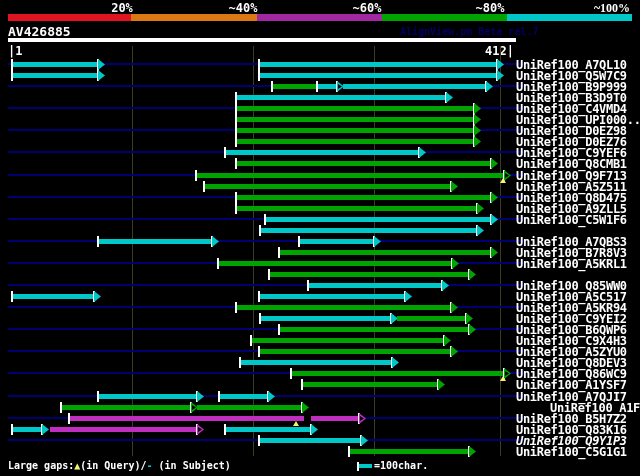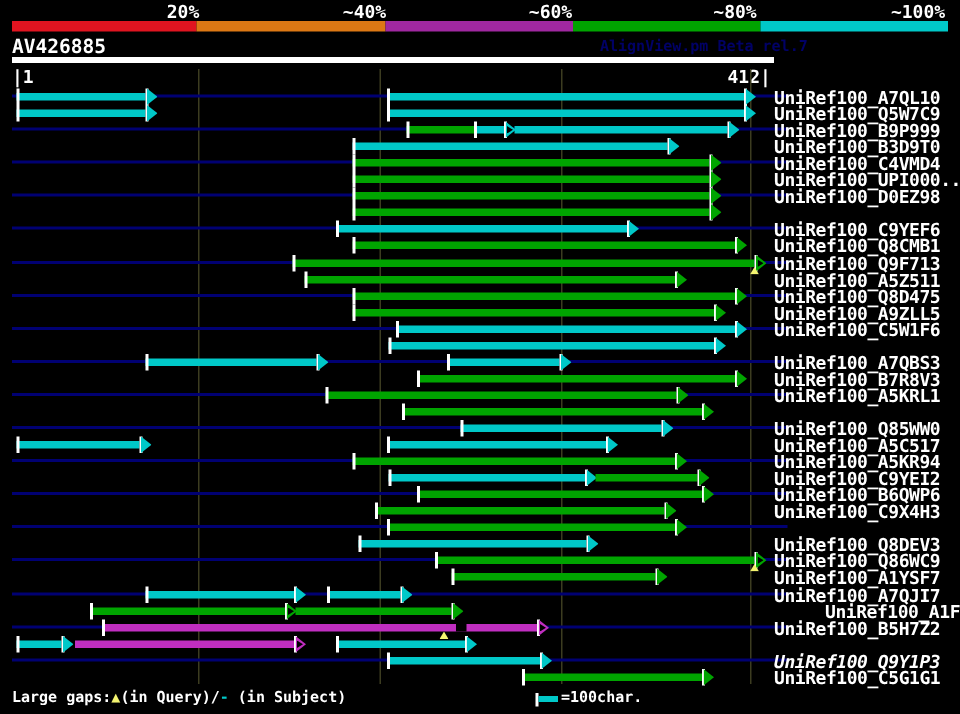--- a/index.html
+++ b/index.html
@@ -47,21 +47,21 @@
   <div id="scalebar-label">=100char.</div>
 <div class="keyseg" style="left: 8px; width: 123px; background: rgb(224, 20, 32);"></div>
     <div class="keylabel" style="left: 122px;">20%</div>
     <div class="keyseg" style="left: 131px; width: 126px; background: rgb(220, 120, 20);"></div>
     <div class="keylabel" style="left: 243px;">~40%</div>
     <div class="keyseg" style="left: 257px; width: 125px; background: rgb(160, 40, 160);"></div>
     <div class="keylabel" style="left: 367px;">~60%</div>
     <div class="keyseg" style="left: 382px; width: 125px; background: rgb(0, 164, 0);"></div>
     <div class="keylabel" style="left: 490px;">~80%</div>
     <div class="keyseg" style="left: 507px; width: 125px; background: rgb(0, 200, 200);"></div>
-    <div class="keylabel" style="left: 612px;">~100%</div>
+    <div class="keylabel" style="left: 612px; font-family: Liberation Serif, serif;">~100%</div>
     <div class="gridline" style="left: 132px;"></div>
     <div class="gridline" style="left: 253px;"></div>
     <div class="gridline" style="left: 374px;"></div>
     <div class="gridline" style="left: 500px;"></div>
     <div class="rowline" style="left: 8px; width: 517px; top: 63px;"></div>
     <div class="seg" style="left: 11px; width: 86px; top: 62px; background: rgb(0, 200, 200);"></div>
     <div class="tick" style="left: 11px; top: 59px;"></div>
     <div class="arrback" style="left: 97px; top: 59px;"></div>
     <div class="arr" style="left: 98px; top: 59px; background: rgb(0, 200, 200);"></div>
     <div class="seg" style="left: 258px; width: 238px; top: 62px; background: rgb(0, 200, 200);"></div>
@@ -110,20 +110,21 @@
     <div class="rowline" style="left: 8px; width: 517px; top: 129px;"></div>
     <div class="seg" style="left: 235px; width: 238px; top: 128px; background: rgb(0, 164, 0);"></div>
     <div class="tick" style="left: 235px; top: 125px;"></div>
     <div class="arrback" style="left: 473px; top: 125px;"></div>
     <div class="arr" style="left: 474px; top: 125px; background: rgb(0, 164, 0);"></div>
     <div class="rowlabel" style="top: 124px;">UniRef100_D0EZ98</div>
     <div class="seg" style="left: 235px; width: 238px; top: 139px; background: rgb(0, 164, 0);"></div>
     <div class="tick" style="left: 235px; top: 136px;"></div>
     <div class="arrback" style="left: 473px; top: 136px;"></div>
     <div class="arr" style="left: 474px; top: 136px; background: rgb(0, 164, 0);"></div>
+    <div class="rowlabel" style="top: 135px;">UniRef100_D0EZ76</div>
     <div class="rowline" style="left: 8px; width: 517px; top: 151px;"></div>
     <div class="seg" style="left: 224px; width: 194px; top: 150px; background: rgb(0, 200, 200);"></div>
     <div class="tick" style="left: 224px; top: 147px;"></div>
     <div class="arrback" style="left: 418px; top: 147px;"></div>
     <div class="arr" style="left: 419px; top: 147px; background: rgb(0, 200, 200);"></div>
     <div class="rowlabel" style="top: 146px;">UniRef100_C9YEF6</div>
     <div class="seg" style="left: 235px; width: 255px; top: 161px; background: rgb(0, 164, 0);"></div>
     <div class="tick" style="left: 235px; top: 158px;"></div>
     <div class="arrback" style="left: 490px; top: 158px;"></div>
     <div class="arr" style="left: 491px; top: 158px; background: rgb(0, 164, 0);"></div>
@@ -226,20 +227,21 @@
     <div class="seg" style="left: 250px; width: 193px; top: 338px; background: rgb(0, 164, 0);"></div>
     <div class="tick" style="left: 250px; top: 335px;"></div>
     <div class="arrback" style="left: 443px; top: 335px;"></div>
     <div class="arr" style="left: 444px; top: 335px; background: rgb(0, 164, 0);"></div>
     <div class="rowlabel" style="top: 334px;">UniRef100_C9X4H3</div>
     <div class="rowline" style="left: 8px; width: 517px; top: 350px;"></div>
     <div class="seg" style="left: 258px; width: 192px; top: 349px; background: rgb(0, 164, 0);"></div>
     <div class="tick" style="left: 258px; top: 346px;"></div>
     <div class="arrback" style="left: 450px; top: 346px;"></div>
     <div class="arr" style="left: 451px; top: 346px; background: rgb(0, 164, 0);"></div>
+    <div class="rowlabel" style="top: 345px;">UniRef100_A5ZYU0</div>
     <div class="seg" style="left: 239px; width: 152px; top: 360px; background: rgb(0, 200, 200);"></div>
     <div class="tick" style="left: 239px; top: 357px;"></div>
     <div class="arrback" style="left: 391px; top: 357px;"></div>
     <div class="arr" style="left: 392px; top: 357px; background: rgb(0, 200, 200);"></div>
     <div class="rowlabel" style="top: 356px;">UniRef100_Q8DEV3</div>
     <div class="rowline" style="left: 8px; width: 517px; top: 372px;"></div>
     <div class="seg" style="left: 290px; width: 213px; top: 371px; background: rgb(0, 164, 0);"></div>
     <div class="tick" style="left: 290px; top: 368px;"></div>
     <div class="arrback" style="left: 503px; top: 368px;"></div>
     <div class="arr" style="left: 504px; top: 368px; background: rgb(0, 164, 0);">
@@ -288,20 +290,21 @@
     <div class="arr" style="left: 42px; top: 424px; background: rgb(0, 200, 200);"></div>
     <div class="seg" style="left: 50px; width: 146px; top: 427px; background: rgb(192, 46, 192);"></div>
     <div class="arrback" style="left: 196px; top: 424px;"></div>
     <div class="arr" style="left: 197px; top: 424px; background: rgb(192, 46, 192);">
       <div class="arrin"></div>
     </div>
     <div class="seg" style="left: 224px; width: 86px; top: 427px; background: rgb(0, 200, 200);"></div>
     <div class="tick" style="left: 224px; top: 424px;"></div>
     <div class="arrback" style="left: 310px; top: 424px;"></div>
     <div class="arr" style="left: 311px; top: 424px; background: rgb(0, 200, 200);"></div>
+    <div class="rowlabel" style="top: 423px;">UniRef100_Q83K16</div>
     <div class="rowline" style="left: 8px; width: 517px; top: 439px;"></div>
     <div class="seg" style="left: 258px; width: 102px; top: 438px; background: rgb(0, 200, 200);"></div>
     <div class="tick" style="left: 258px; top: 435px;"></div>
     <div class="arrback" style="left: 360px; top: 435px;"></div>
     <div class="arr" style="left: 361px; top: 435px; background: rgb(0, 200, 200);"></div>
     <div class="rowlabel" style="top: 434px; font-style: italic;">UniRef100_Q9Y1P3</div>
     <div class="seg" style="left: 348px; width: 120px; top: 449px; background: rgb(0, 164, 0);"></div>
     <div class="tick" style="left: 348px; top: 446px;"></div>
     <div class="arrback" style="left: 468px; top: 446px;"></div>
     <div class="arr" style="left: 469px; top: 446px; background: rgb(0, 164, 0);"></div>

